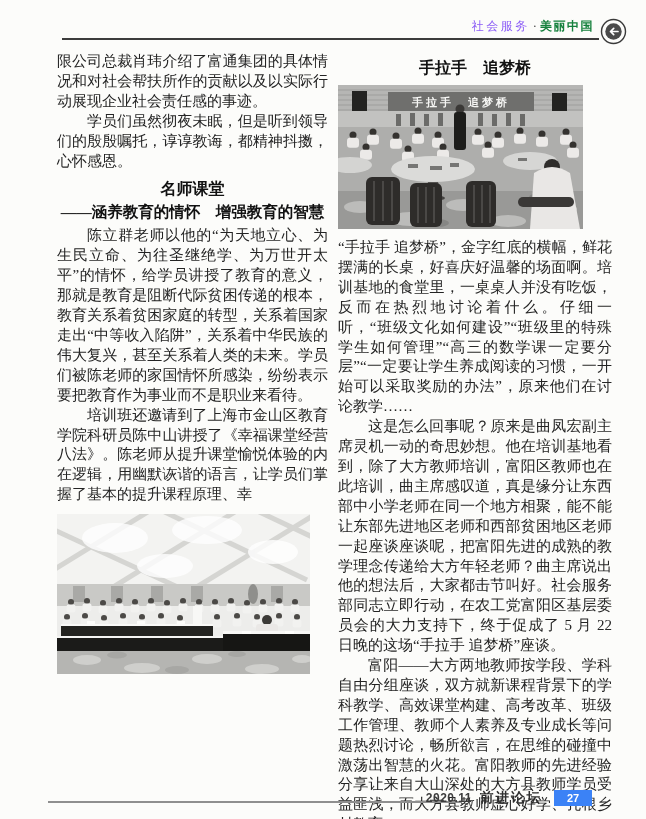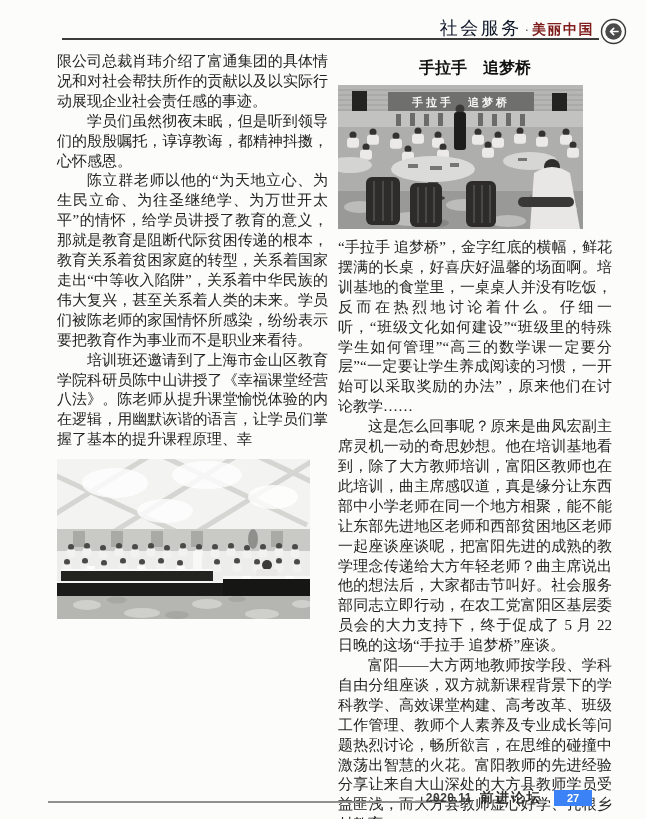--- a/index.html
+++ b/index.html
@@ -2,24 +2,24 @@
 <html><head>
 <meta charset="utf-8">
 <style>
   html,body{margin:0;padding:0;background:#ffffff;}
   .page{
     position:relative;width:646px;height:819px;background:#fcfcfa;overflow:hidden;
     font-family:"Liberation Serif","DejaVu Serif",serif;color:#242424;
   }
   
   .hdr-text{position:absolute;top:16px;right:52px;white-space:nowrap;}
-  .hdr-section{font-size:18px;letter-spacing:2.5px;color:#0f172a;}
+  .hdr-section{font-size:12px;letter-spacing:2.5px;color:#8b5cf6;}
   .hdr-sep{font-size:12.5px;color:#3f3f3f;margin:0 3px;}
   .hdr-brand{font-family:"Liberation Sans","DejaVu Sans",sans-serif;font-weight:bold;
-    font-size:14px;letter-spacing:1.5px;color:#7f1d1d;}
+    font-size:12px;letter-spacing:1.5px;color:#15803d;}
   .hdr-rule{position:absolute;top:38px;left:62px;width:537px;height:2px;background:#3c3c3c;}
   .hdr-icon{position:absolute;top:18px;right:19px;width:27px;height:27px;}
   
   .col{position:absolute;top:52px;}
   .col-left{left:57px;width:271px;}
   .col-right{left:338px;width:274px;}
   .col p{margin:0;font-size:15px;line-height:19.9px;text-align:justify;
     text-indent:2em;color:#242424;}
   .col p.cont{text-indent:0;}
   .heading{text-align:center;font-weight:bold;color:#121212;}
@@ -55,20 +55,24 @@
       <circle cx="13.5" cy="13.5" r="12" fill="#fcfcfa" stroke="#3a3a3a" stroke-width="1.4"></circle>
       <circle cx="13.5" cy="13.5" r="8.2" fill="#4a4a4a"></circle>
       <path d="M18 13.5 H10.5 M10.5 13.5 l3.2 -3.2 M10.5 13.5 l3.2 3.2" stroke="#ffffff" stroke-width="1.7" fill="none" stroke-linecap="round"></path>
     </svg>
   </div>
 
   <section class="col col-left">
     <p class="cont">限公司总裁肖玮介绍了富通集团的具体情况和对社会帮扶所作的贡献以及以实际行动展现企业社会责任感的事迹。</p>
     <p>学员们虽然彻夜未眠，但是听到领导们的殷殷嘱托，谆谆教诲，都精神抖擞，心怀感恩。</p>
 
+    <div class="heading hd-left">
+      <span class="t1">名师课堂</span>
+      <span class="t2">——涵养教育的情怀　增强教育的智慧</span>
+    </div>
 
     <p>陈立群老师以他的“为天地立心、为生民立命、为往圣继绝学、为万世开太平”的情怀，给学员讲授了教育的意义，那就是教育是阻断代际贫困传递的根本，教育关系着贫困家庭的转型，关系着国家走出“中等收入陷阱”，关系着中华民族的伟大复兴，甚至关系着人类的未来。学员们被陈老师的家国情怀所感染，纷纷表示要把教育作为事业而不是职业来看待。</p>
     <p>培训班还邀请到了上海市金山区教育学院科研员陈中山讲授了《幸福课堂经营八法》。陈老师从提升课堂愉悦体验的内在逻辑，用幽默诙谐的语言，让学员们掌握了基本的提升课程原理、幸</p>
 
     <figure class="fig-left">
       <svg viewBox="0 0 253 160" width="253" height="160" role="img">
         <rect width="253" height="160" fill="#ededeb"></rect>
 
         <rect width="253" height="74" fill="#f3f3f1"></rect>
         <g stroke="#d5d5d2" stroke-width="5" fill="none">

